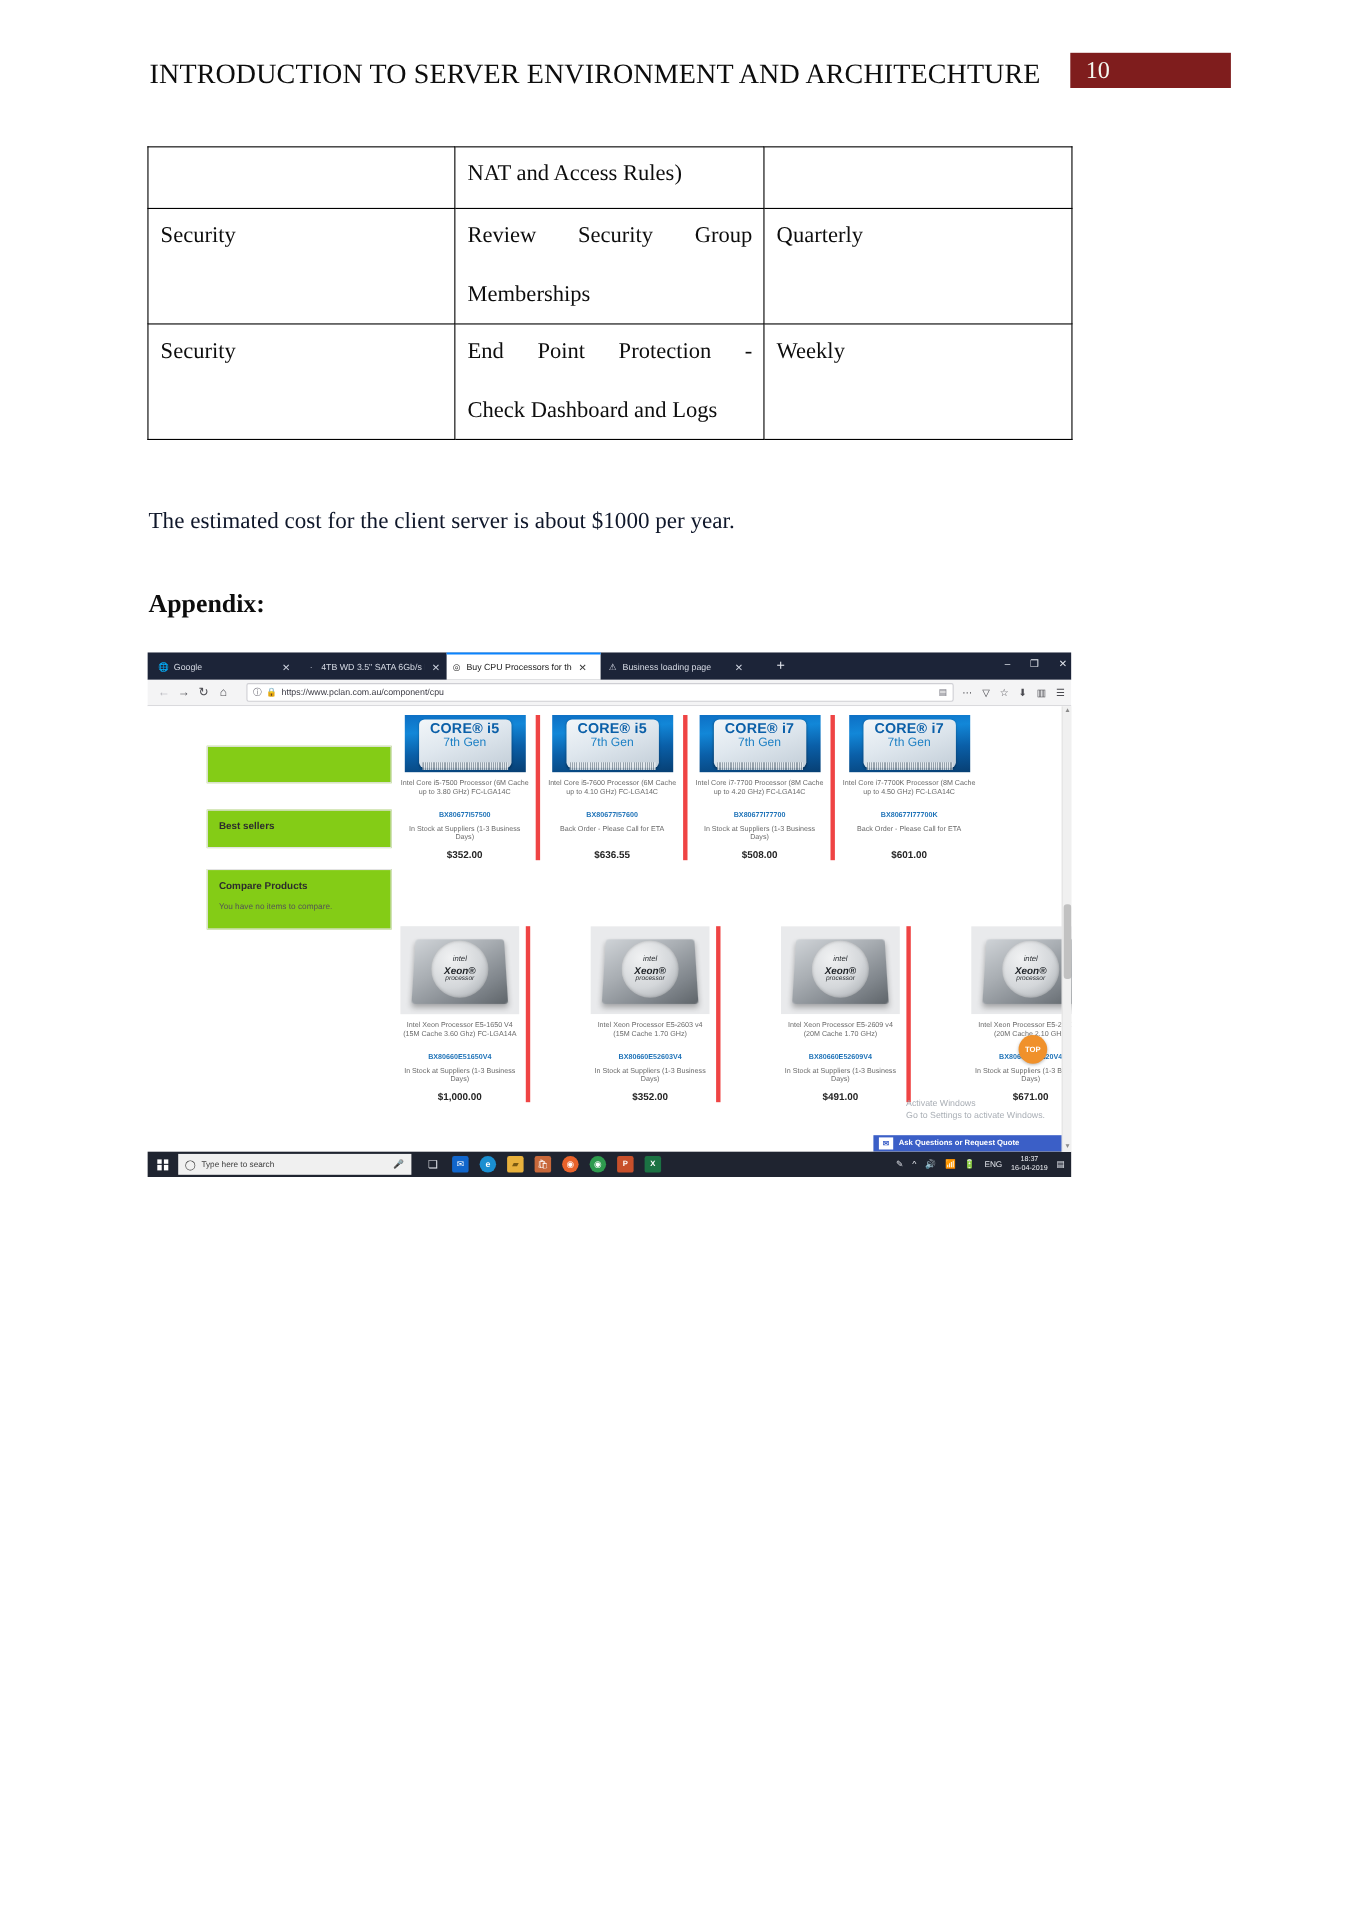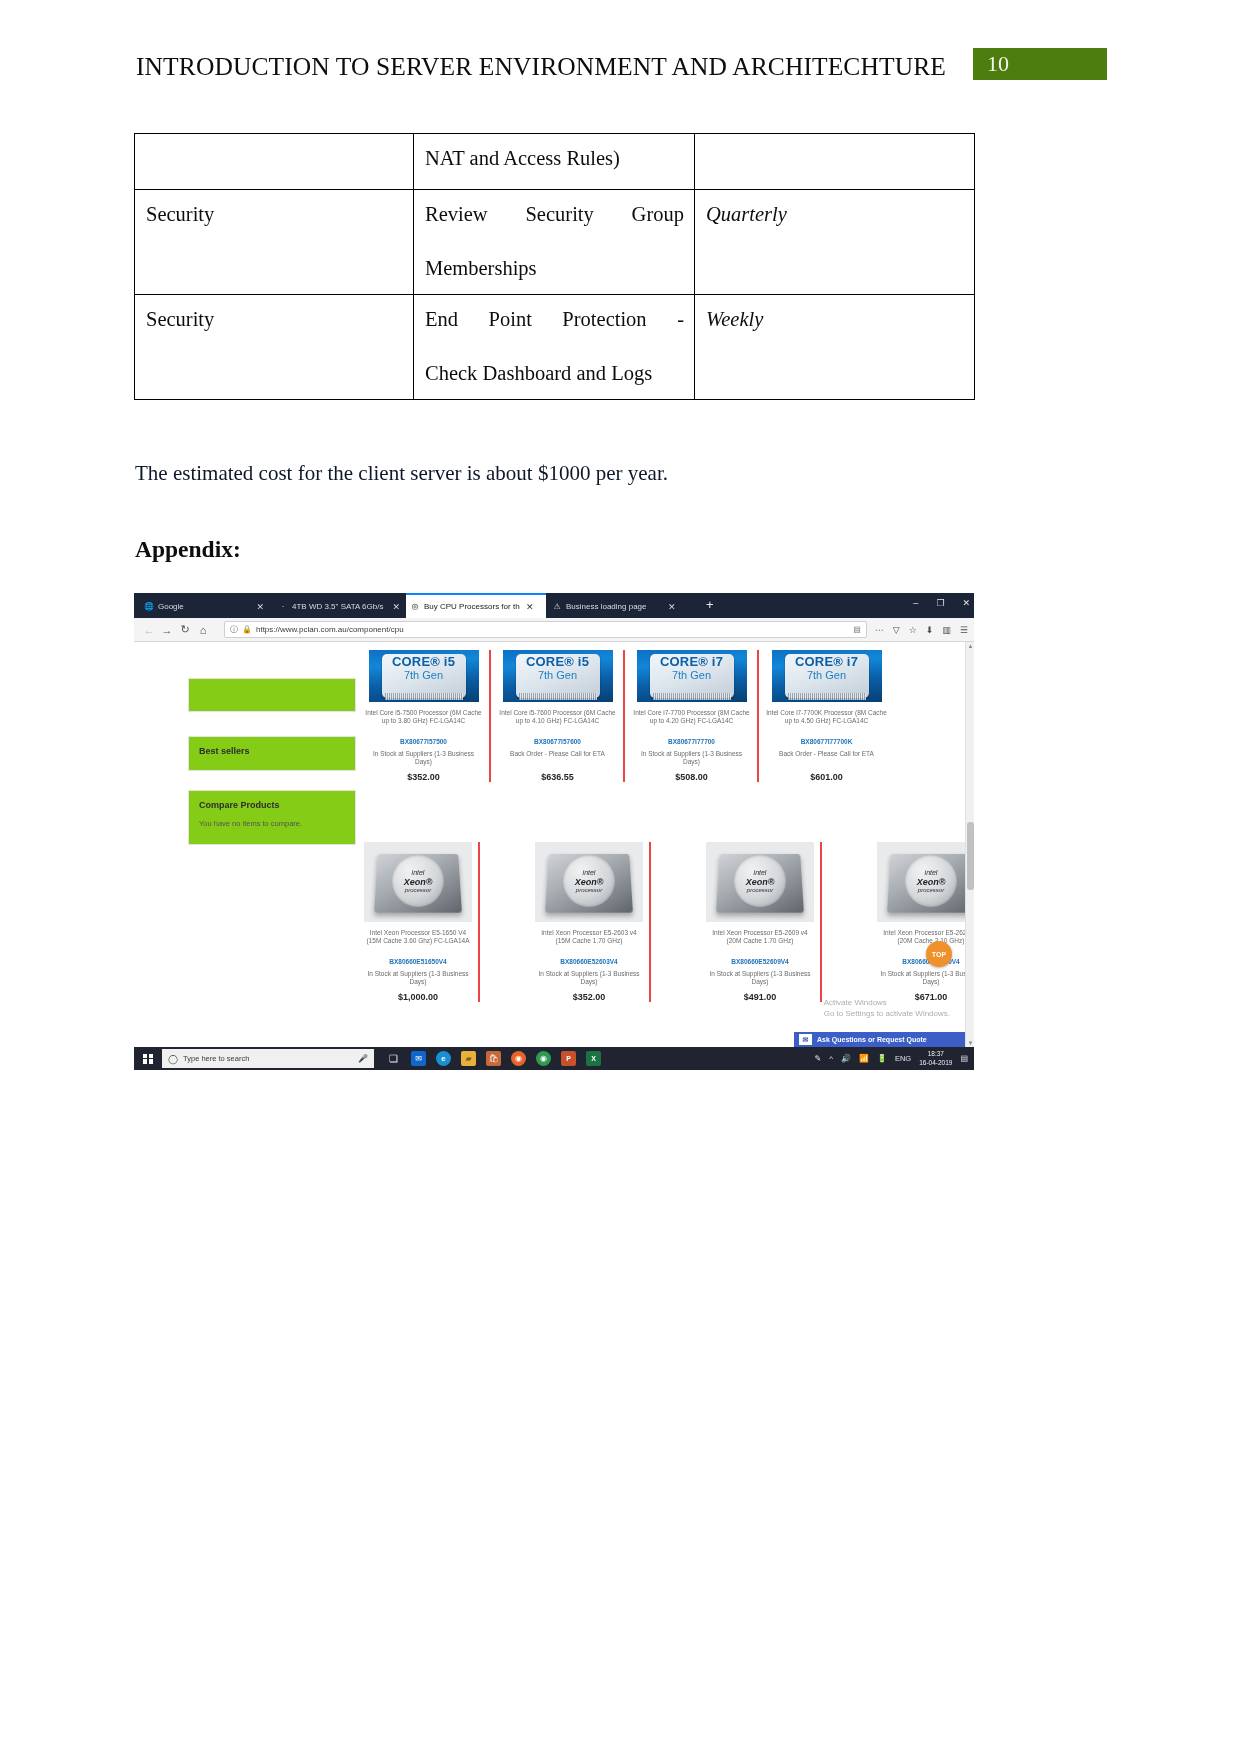--- a/index.html
+++ b/index.html
@@ -20,22 +20,22 @@
     position: absolute;
     left: 136px; top: 52px;
     font-size: 25.5px;
     letter-spacing: 0.1px;
     color: #0d0d0d;
     white-space: nowrap;
   }
   .page-number-badge {
     position: absolute;
     left: 973px; top: 48px;
-    width: 134px; height: 32px;
-    background: #4d7c0f;
+    width: 146px; height: 32px;
+    background: #7f1d1d;
   }
   .page-number-badge .num {
     position: absolute;
     left: 14px; top: 3px;
     font-size: 22px;
     color: #f4f8ef;
   }
 
   
   .doc-table {
@@ -48,21 +48,21 @@
   .doc-table td {
     border: 1px solid #000000;
     vertical-align: top;
     padding: 8px 10px 8px 11px;
     font-size: 20.5px;
     line-height: 1.58;
     color: #0d0d0d;
   }
   .doc-table td.c1 { width: 279px; }
   .doc-table td.c2 { width: 281px; text-align: justify; text-align-last: left; }
-  .doc-table td.c3 { width: 280px; font-style: italic; }
+  .doc-table td.c3 { width: 280px; }
   .doc-table tr.r1 td { height: 56px; }
   .doc-table tr.r2 td { height: 105px; }
   .doc-table tr.r3 td { height: 105px; }
   .doc-table td.c2 p { margin: 0; }
   .doc-table td.c2 p + p { margin-top: 22px; }
   .just-line {
     display: flex;
     justify-content: space-between;
     width: 100%;
   }
@@ -240,21 +240,21 @@
     left: 224px; top: 0;
     width: 600px; height: 405px;
     background: #ffffff;
   }
   .prow { position: absolute; left: 0; width: 600px; display: flex; }
   .prow-1 { top: 8px; }
   .prow-2 { top: 200px; gap: 48px; }
   .pcard {
     width: 133px;
     margin-right: 1px;
-    border-right: 2px solid #ef4444;
+    border-right: 4px solid #ef4444;
     padding: 0 6px;
     text-align: center;
     position: relative;
   }
   .pcard:last-child { border-right: none; }
 
   
   .core-img {
     width: 110px; height: 52px;
     margin: 0 auto 7px auto;

